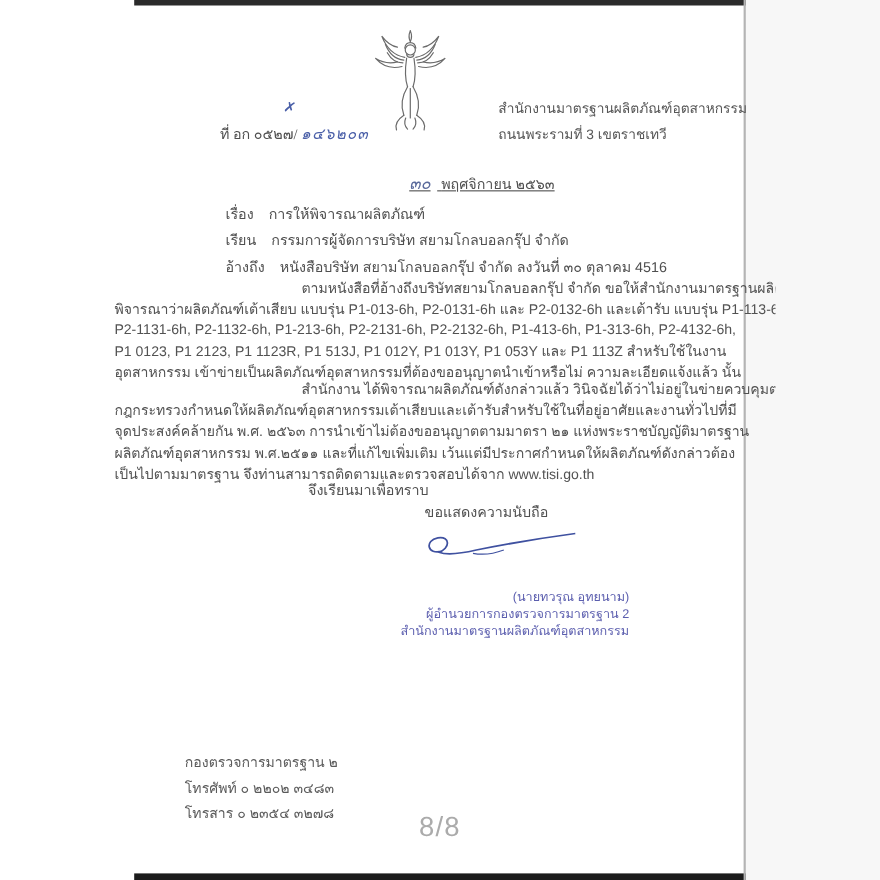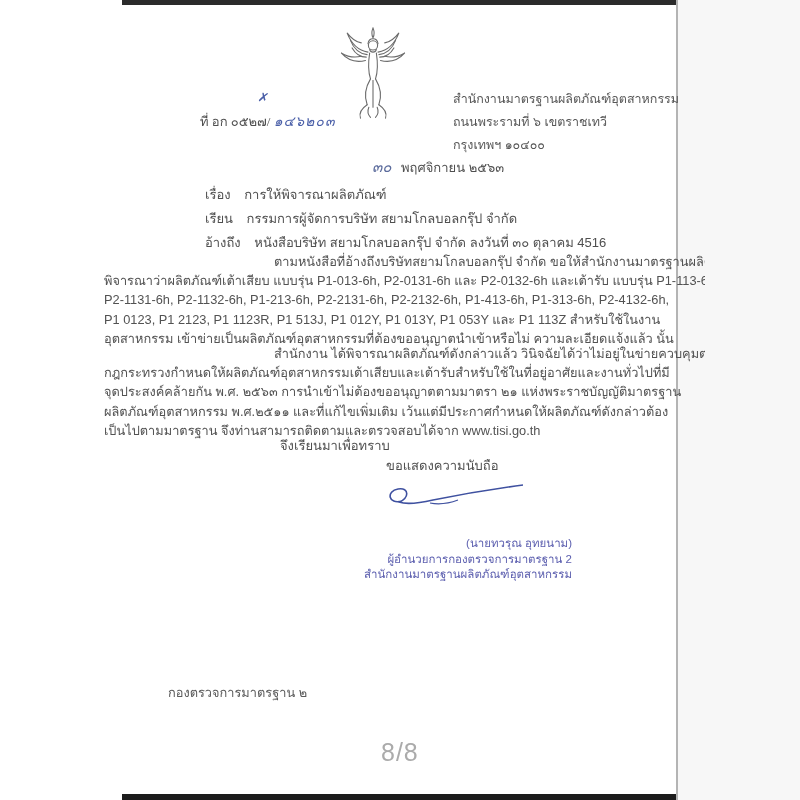--- a/index.html
+++ b/index.html
@@ -16,21 +16,21 @@
   .page-edge-line{left:676px;top:0;width:2px;height:800px;background:#b4b4b4;}
   .outside-strip{left:678px;top:0;width:122px;height:800px;background:#f7f7f7;}
   
   .emblem{left:331px;top:27px;}
   .emblem svg path, .emblem svg circle{stroke:#6b6b6b;fill:none;stroke-width:1.3;stroke-linecap:round;}
   
   .ref-line{left:200px;top:110px;font-size:13px;white-space:nowrap;font-family:Liberation Serif, serif;}
   .handwritten{color:#4a5fa8;font-style:italic;font-size:14px;letter-spacing:1px;}
   .x-mark{left:258px;top:90px;color:#4a5fa8;font-size:13px;transform:rotate(12deg);}
   .sender-address{left:453px;top:88px;font-size:12.5px;line-height:23px;color:#575757;white-space:nowrap;}
-  .date-line{left:372px;top:155px;font-size:13px;white-space:nowrap;}
+  .date-line{left:372px;top:155px;font-size:13px;white-space:nowrap;text-decoration:underline;}
   .date-day{color:#5b6b9c;font-style:italic;font-size:15px;margin-right:6px;}
   .field-line{font-size:13px;white-space:nowrap;}
   .field-label{margin-right:10px;}
   .subject-line{left:205px;top:184px;}
   .recipient-line{left:205px;top:208px;text-align:right;}
   .reference-line{left:205px;top:232px;}
   
   .para{left:104px;width:601px;font-size:12.8px;color:#525252;}
   .para .pl{height:19.2px;line-height:19.2px;white-space:nowrap;overflow:hidden;}
   .para .indent{padding-left:170px;}
@@ -83,22 +83,21 @@
 </div>
 
 <div class="abs ref-line">
   <span>ที่ อก ๐๕๒๗/</span>
   <span class="handwritten">๑๔๖๒๐๓</span>
 </div>
 <div class="abs x-mark">✗</div>
 
 <div class="abs sender-address">
   <div>สำนักงานมาตรฐานผลิตภัณฑ์อุตสาหกรรม</div>
-  <div>ถนนพระรามที่ ๖ เขตราชเทวี</div>
-  <div>กรุงเทพฯ ๑๐๔๐๐</div>
+  <div>ถนนพระรามที่ 3 เขตราชเทวี</div>
 </div>
 
 <div class="abs date-line">
   <span class="date-day">๓๐</span>
   <span>พฤศจิกายน ๒๕๖๓</span>
 </div>
 
 <div class="abs field-line subject-line">
   <span class="field-label">เรื่อง</span>
   <span>การให้พิจารณาผลิตภัณฑ์</span>
@@ -139,15 +138,17 @@
 </div>
 
 <div class="abs stamp-block">
   <div>(นายทวรุณ อุทยนาม)</div>
   <div>ผู้อำนวยการกองตรวจการมาตรฐาน 2</div>
   <div>สำนักงานมาตรฐานผลิตภัณฑ์อุตสาหกรรม</div>
 </div>
 
 <div class="abs contact-block">
   <div>กองตรวจการมาตรฐาน ๒</div>
+  <div>โทรศัพท์ ๐ ๒๒๐๒ ๓๔๘๓</div>
+  <div>โทรสาร ๐ ๒๓๕๔ ๓๒๗๘</div>
 </div>
 
 <div class="abs page-number">8/8</div>
 
 </body></html>

